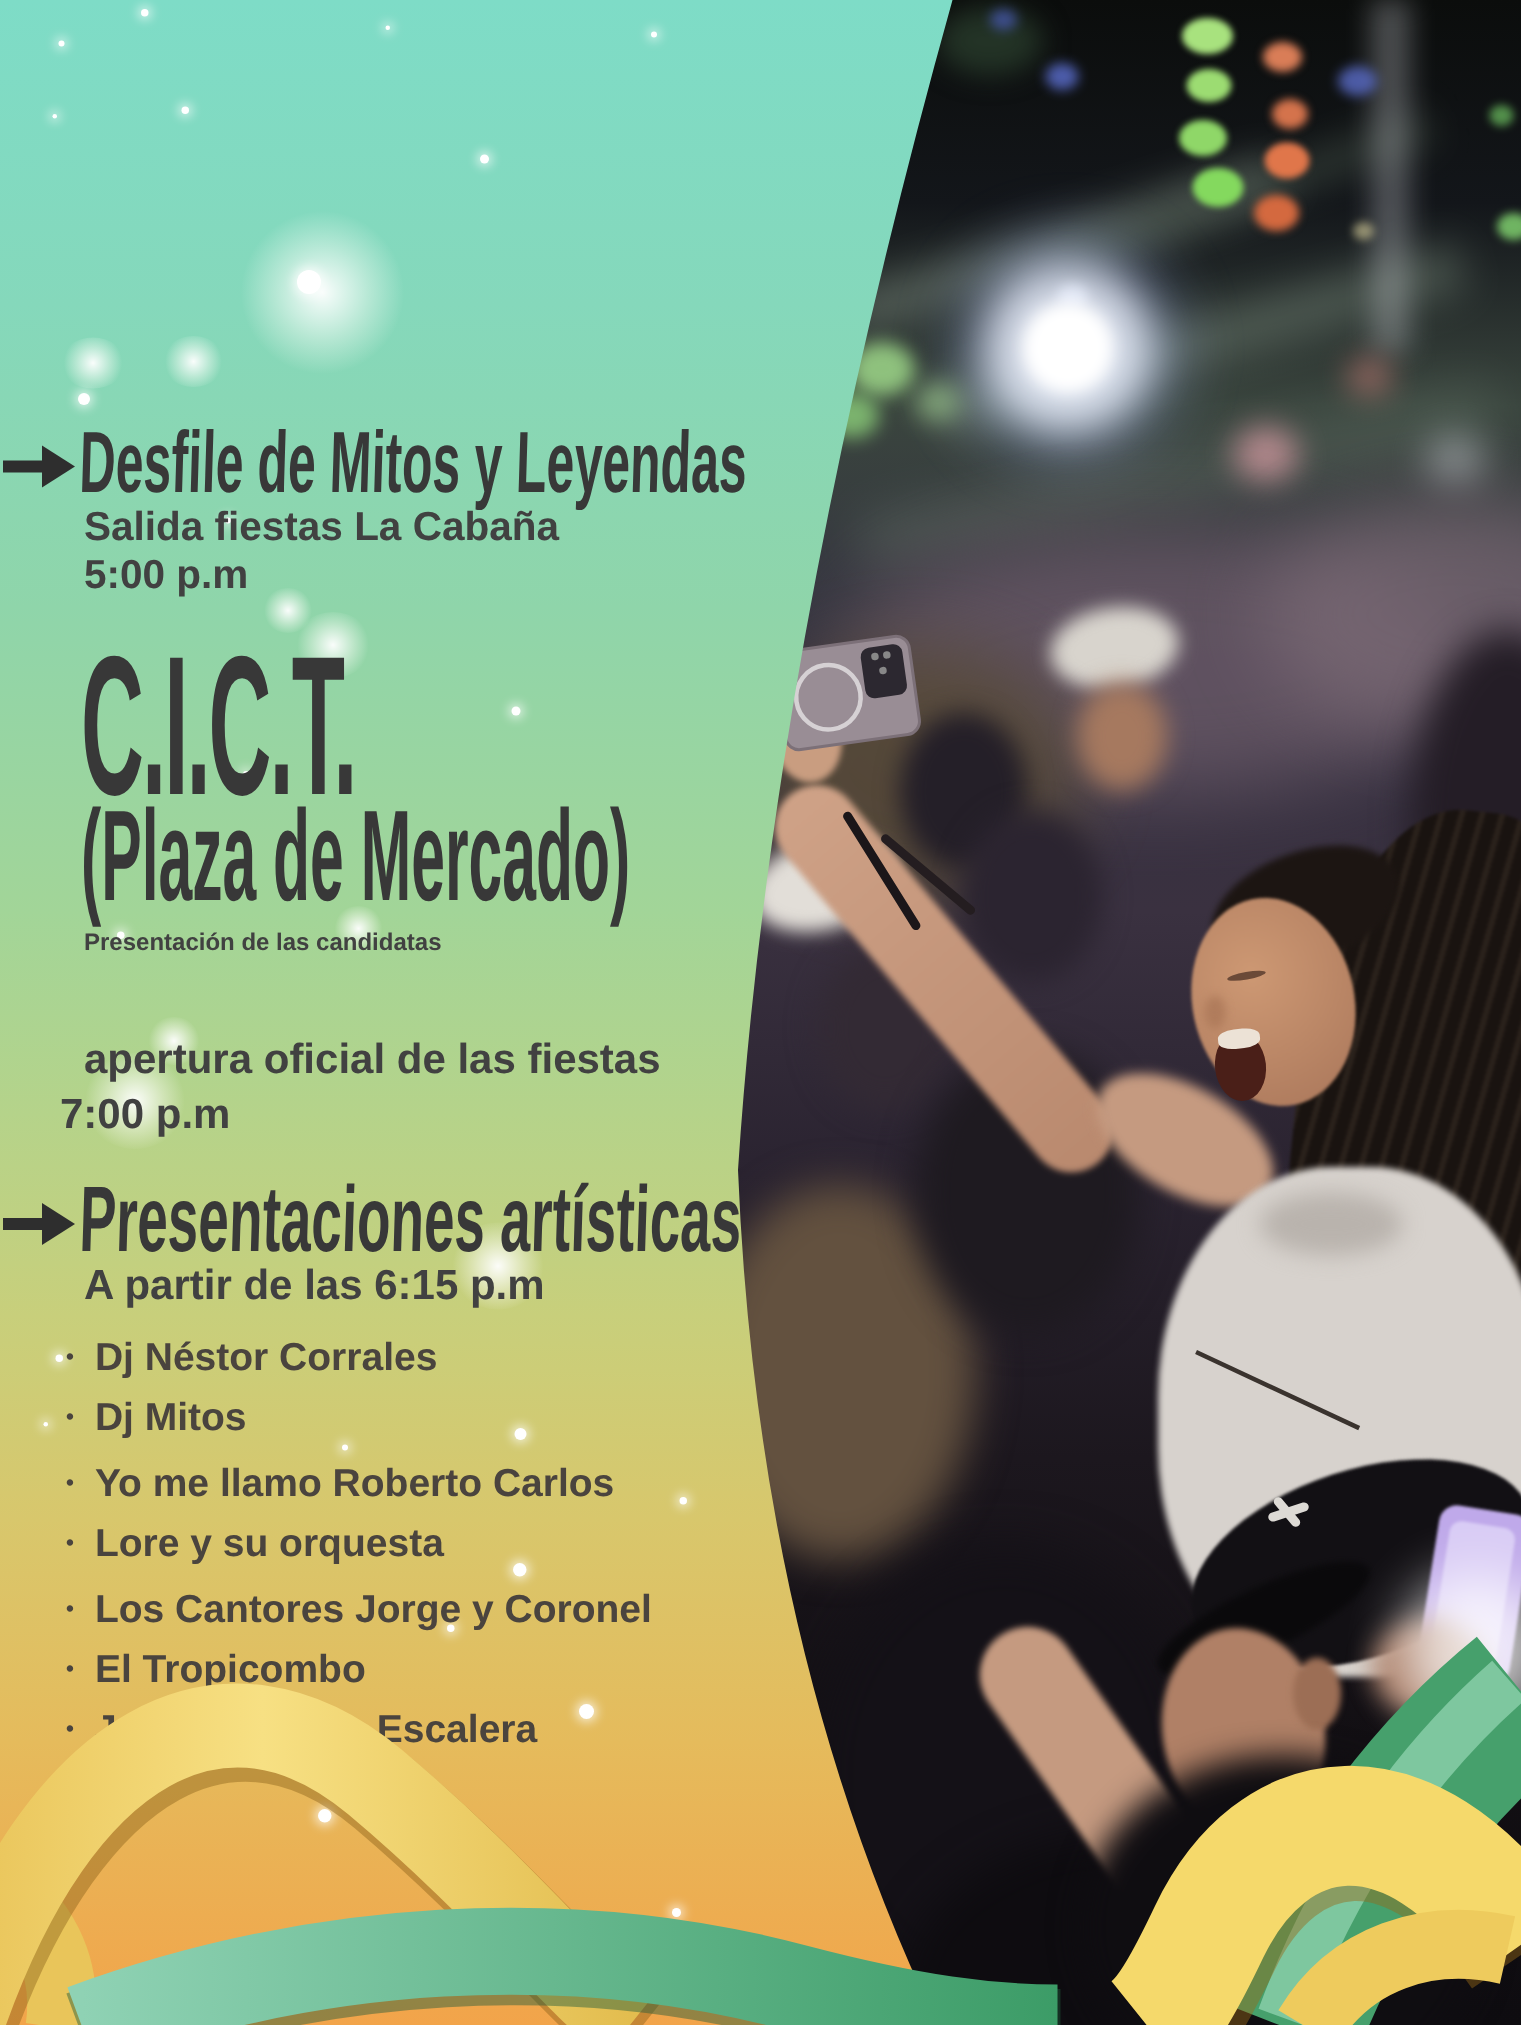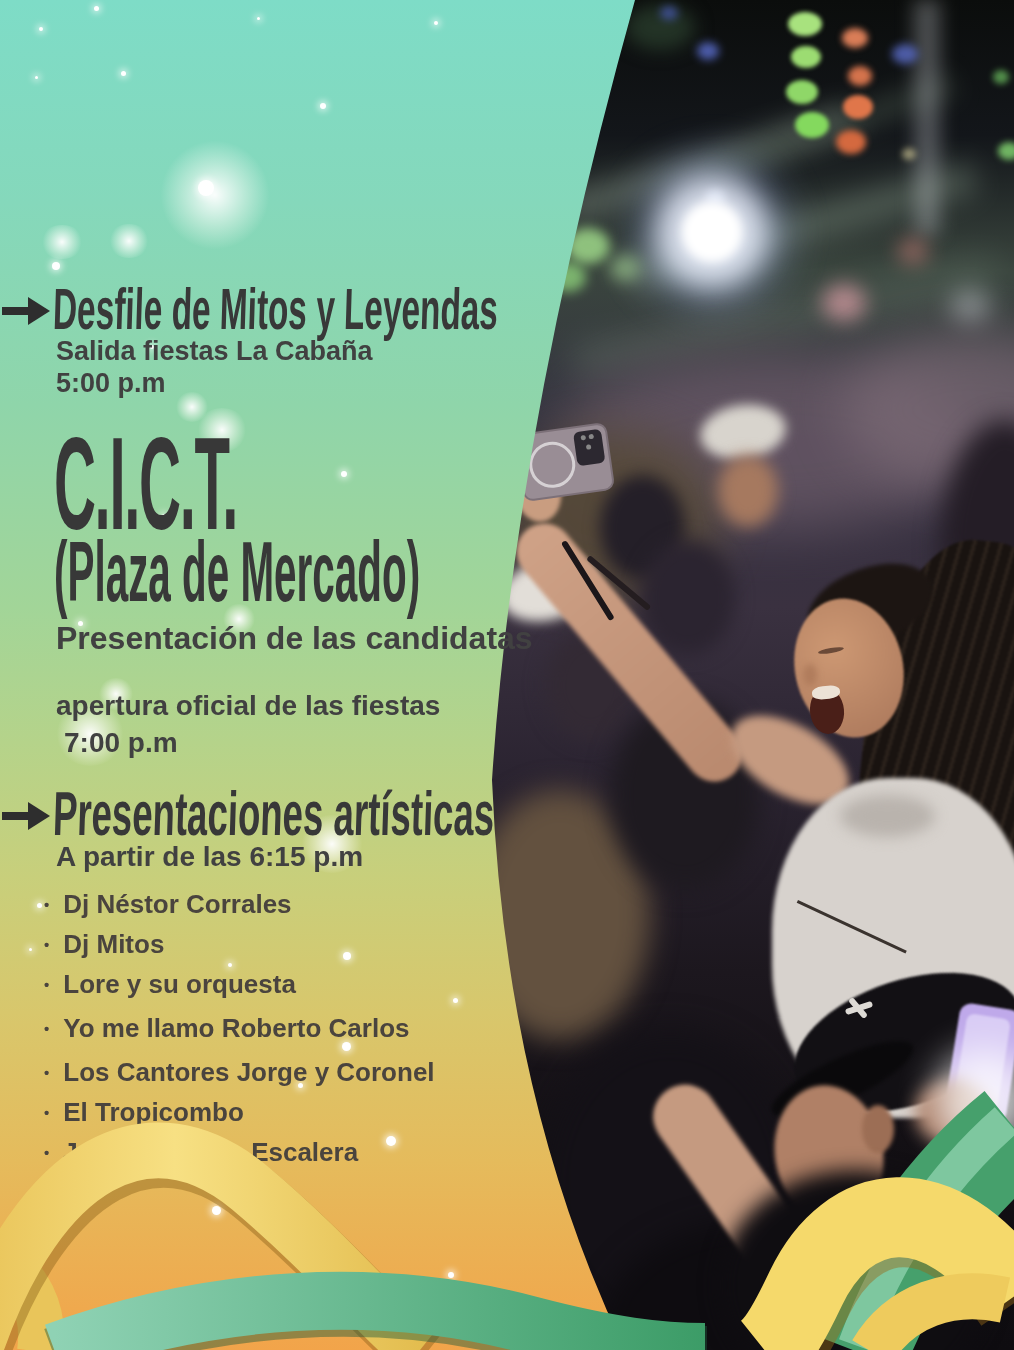--- a/index.html
+++ b/index.html
@@ -199,43 +199,43 @@
     <svg class="arrow" style="left:2px;top:296px;" width="48" height="30" viewBox="0 0 48 30">
       <rect x="0" y="11" width="29" height="8" fill="#2e2e2e"></rect>
       <polygon points="26,1 48,15 26,29" fill="#2e2e2e"></polygon>
     </svg>
     <div class="hcond" style="left:54px;top:280px;font-size:58px;transform:scaleX(.575) skewX(-3deg);">Desfile de Mitos y Leyendas</div>
     <div class="bodytxt" style="left:56px;top:336px;font-size:27px;">Salida fiestas La Cabaña</div>
     <div class="bodytxt" style="left:56px;top:368px;font-size:27px;">5:00 p.m</div>
 
     <div class="hcond" style="left:54px;top:418px;font-size:132px;letter-spacing:-3px;transform:scaleX(.44);">C.I.C.T.</div>
     <div class="hcond" style="left:54px;top:528px;font-size:86px;transform:scaleX(.47);">(Plaza de Mercado)</div>
-    <div class="bodytxt" style="left:56px;top:620px;font-size:32px;">Presentación de las candidatas</div>
+    <div class="bodytxt" style="left:56px;top:620px;font-size:16px;">Presentación de las candidatas</div>
     <div class="bodytxt" style="left:56px;top:690px;font-size:28px;">apertura oficial de las fiestas</div>
-    <div class="bodytxt" style="left:64px;top:727px;font-size:28px;">7:00 p.m</div>
+    <div class="bodytxt" style="left:40px;top:727px;font-size:28px;">7:00 p.m</div>
 
     <svg class="arrow" style="left:2px;top:801px;" width="48" height="30" viewBox="0 0 48 30">
       <rect x="0" y="11" width="29" height="8" fill="#2e2e2e"></rect>
       <polygon points="26,1 48,15 26,29" fill="#2e2e2e"></polygon>
     </svg>
     <div class="hcond" style="left:54px;top:783px;font-size:62px;transform:scaleX(.59) skewX(-3deg);">Presentaciones artísticas</div>
     <div class="bodytxt" style="left:56px;top:841px;font-size:28px;">A partir de las 6:15 p.m</div>
 
     <ul class="artists">
       <li>
           <span>Dj Néstor Corrales</span>
         </li>
       <li>
           <span>Dj Mitos</span>
         </li>
-      <li>
-          <span>Lore y su orquesta</span>
-        </li>
       <li style="margin-top:4px;">
           <span>Yo me llamo Roberto Carlos</span>
+        </li>
+      <li>
+          <span>Lore y su orquesta</span>
         </li>
       <li style="margin-top:4px;">
           <span>Los Cantores Jorge y Coronel</span>
         </li>
       <li>
           <span>El Tropicombo</span>
         </li>
       <li>
           <span>Jorge Grajales Escalera</span>
         </li>

